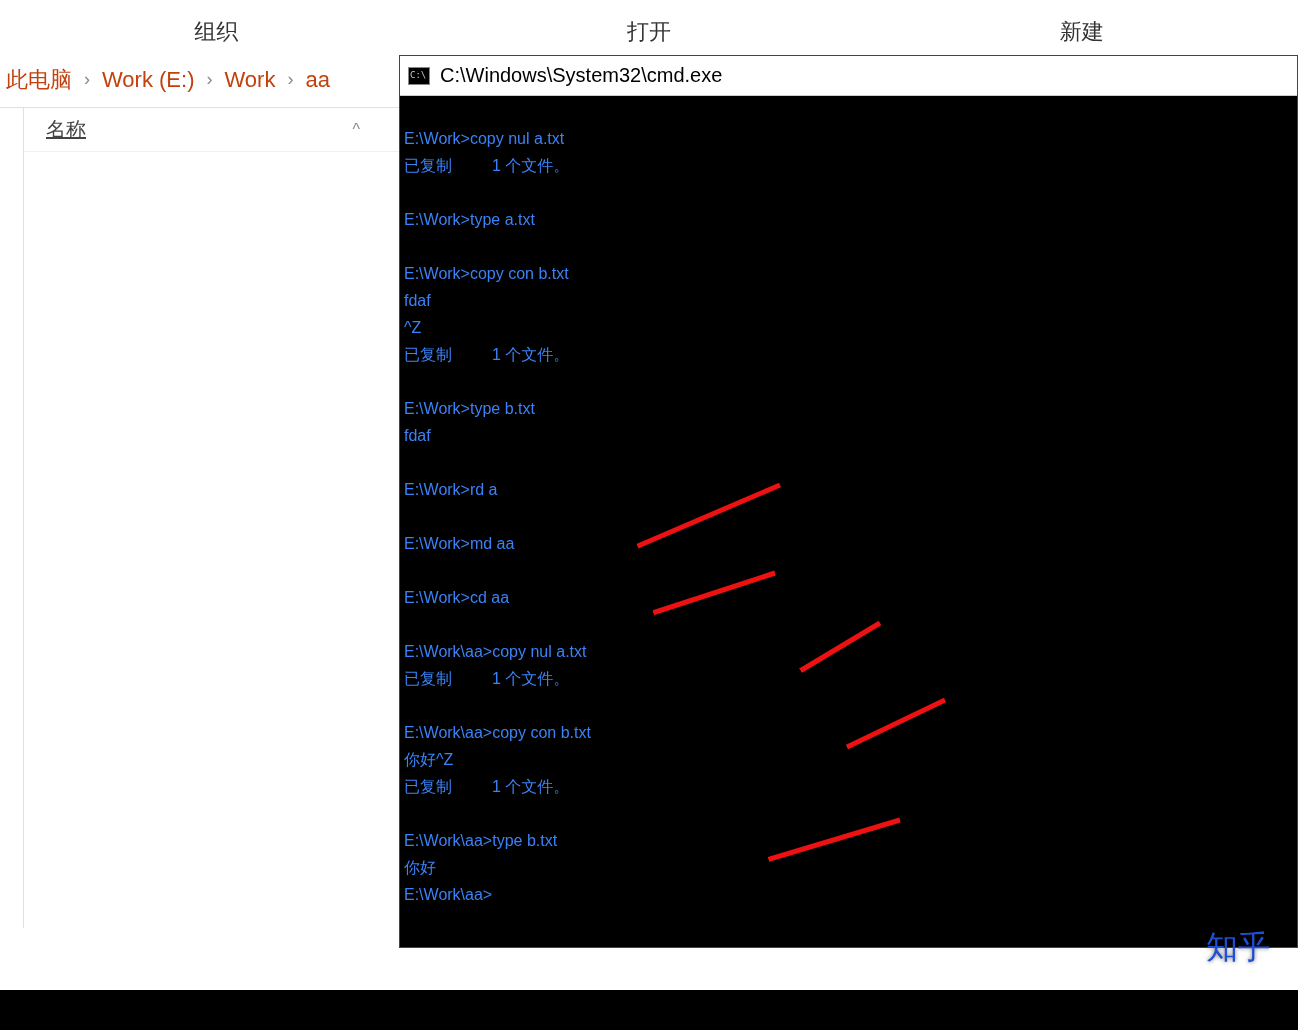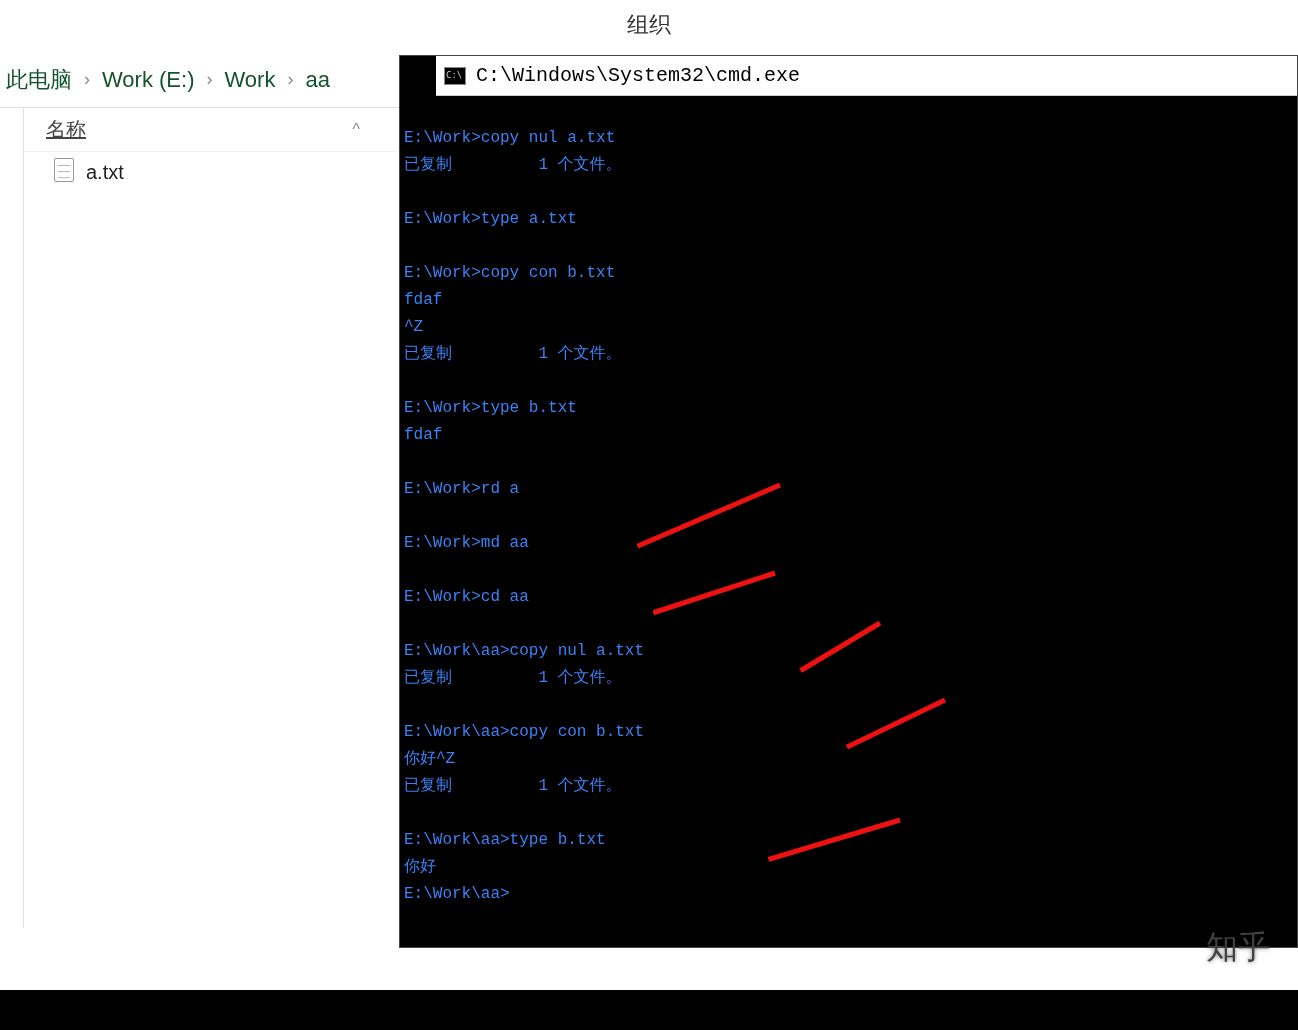--- a/index.html
+++ b/index.html
@@ -3,34 +3,34 @@
 <meta charset="utf-8">
 <style>
   * { box-sizing: border-box; margin: 0; padding: 0; }
   html, body { width: 1298px; height: 1030px; font-family: "Microsoft YaHei", "Segoe UI", sans-serif; background: #fff; overflow: hidden; }
   .root { position: relative; width: 1298px; height: 1030px; }
 
   
   .ribbon {
     position: absolute; left: 0; top: 0; width: 1298px; height: 64px;
     background: #fff; border-bottom: 1px solid #e0e0e0;
-    display: flex; align-items: center; flex-direction: column;
+    display: flex; align-items: center;
   }
   .ribbon-tab {
     flex: 1; text-align: center; font-size: 22px; color: #333;
     padding: 10px 0;
   }
 
   
   .addressbar {
     position: absolute; left: 0; top: 52px; width: 400px; height: 56px;
     display: flex; align-items: center; padding-left: 0px;
     border-bottom: 1px solid #e0e0e0; background:#fff;
   }
-  .crumb { font-size: 22px; color: #14532d; margin: 0 6px; }
+  .crumb { font-size: 22px; color: #c2410c; margin: 0 6px; }
   .crumb-sep { font-size: 18px; color: #888; margin: 0 6px; }
 
   
   .leftpane {
     position: absolute; left: 0; top: 108px; width: 24px; height: 820px;
     border-right: 1px solid #e0e0e0;
   }
 
   
   .filelist {
@@ -57,22 +57,21 @@
   .txt-icon::before, .txt-icon::after {
     content: ""; position: absolute; left: 3px; right: 3px; height: 1px; background: #bbb;
   }
   .txt-icon::before { top: 6px; }
   .txt-icon::after  { top: 12px; box-shadow: 0 6px 0 #bbb; }
 
   
   .cmd {
     position: absolute; left: 399px; top: 55px; width: 899px; height: 893px;
     border: 1px solid #444; background: #000;
-    font-family: Liberation Mono, monospace;
-    padding-left: 36px;
+    font-family: Liberation Sans, sans-serif;
   }
   .cmd-title {
     height: 40px; background: #fff; color: #000;
     display: flex; align-items: center; padding-left: 8px;
     border-bottom: 1px solid #ccc;
   }
   .cmd-icon {
     width: 22px; height: 18px; background: #000; border: 1px solid #888;
     margin-right: 10px; position: relative;
   }
@@ -94,21 +93,21 @@
 
   
   .bottom-strip {
     position: absolute; left: 0; bottom: 0; width: 1298px; height: 40px;
     background: #000;
   }
 
   
   .watermark {
     position: absolute; right: 28px; bottom: 60px;
-    font-size: 32px; color: #404040;
+    font-size: 32px; color: #1d4ed8;
     text-shadow: 0 0 4px rgba(0,0,0,.6);
     display: flex; align-items: center; gap: 10px;
   }
   .zhihu-mark {
     font-family: "STKaiti","KaiTi",serif;
   }
 </style>
 </head>
 <body>
 
@@ -129,24 +128,20 @@
     <span class="crumb-sep">›</span>
     <span class="crumb">aa</span>
   </div>
 
   <div class="leftpane"></div>
 
   <div class="filelist">
     <div class="filelist-header">
       <span class="name">名称</span>
       <span class="sort">^</span>
-    </div>
-    <div class="file-row">
-      <span class="icon"><span class="txt-icon"></span></span>
-      <span>a.txt</span>
     </div>
   </div>
 
   <div class="cmd">
     <div class="cmd-title">
       <span class="cmd-icon"></span>
       <span class="cmd-title-text">C:\Windows\System32\cmd.exe</span>
     </div>
     <div class="cmd-body">
 E:\Work&gt;copy nul a.txt

